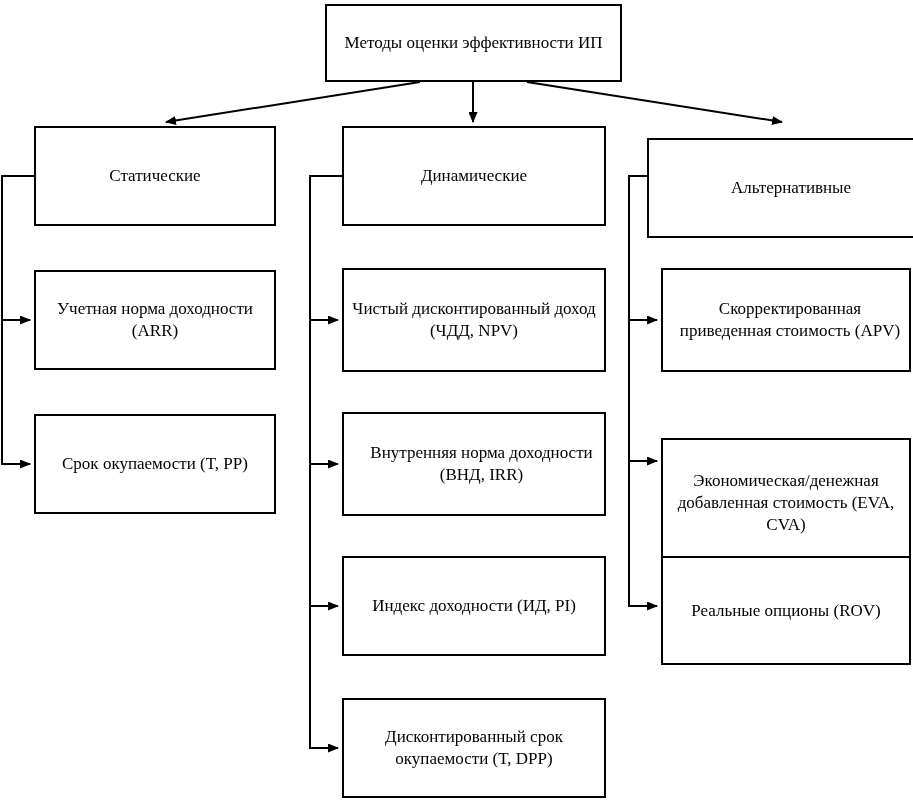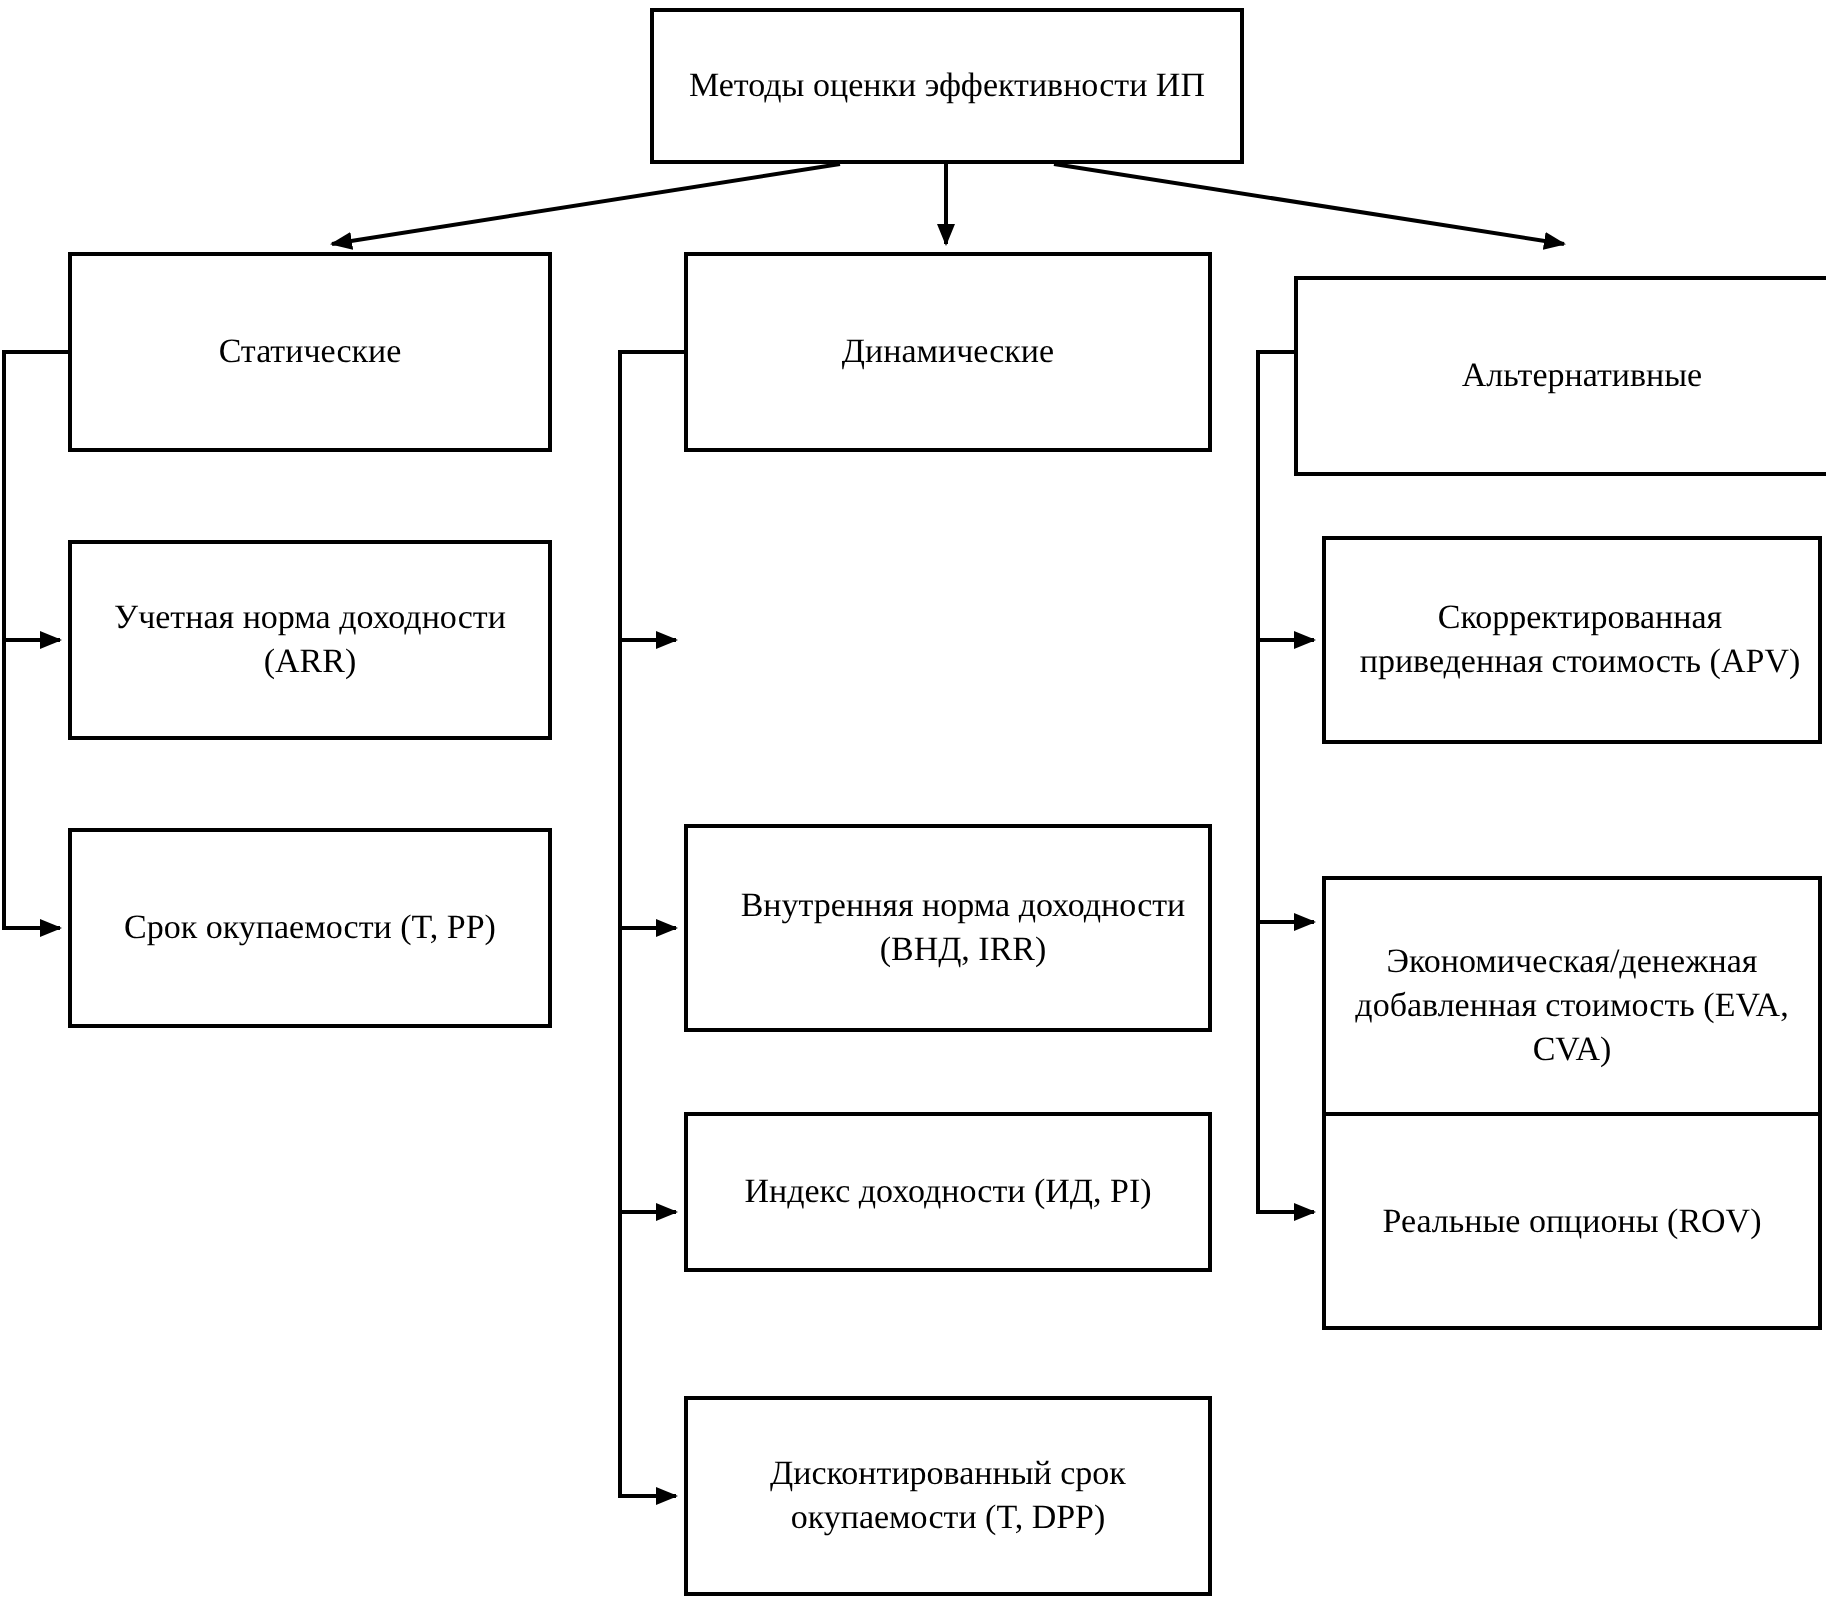--- a/index.html
+++ b/index.html
@@ -99,24 +99,27 @@
     <span>Альтернативные</span>
   </div>
 
   <div class="node" style="left:34px; top:270px; width:242px; height:100px;">
     <span>Учетная норма доходности (ARR)</span>
   </div>
   <div class="node" style="left:34px; top:414px; width:242px; height:100px;">
     <span>Срок окупаемости (T, PP)</span>
   </div>
 
+  <div class="node" style="left:342px; top:268px; width:264px; height:104px;">
+    <span>Чистый дисконтированный доход (ЧДД, NPV)</span>
+  </div>
   <div class="node" style="left:342px; top:412px; width:264px; height:104px;padding-left:21px;">
     <span>Внутренняя норма доходности (ВНД, IRR)</span>
   </div>
-  <div class="node" style="left:342px; top:556px; width:264px; height:80px;">
+  <div class="node" style="left:342px; top:556px; width:264px; height:100px;">
     <span>Индекс доходности (ИД, PI)</span>
   </div>
   <div class="node" style="left:342px; top:698px; width:264px; height:100px;">
     <span>Дисконтированный срок окупаемости (T, DPP)</span>
   </div>
 
   <div class="node" style="left:661px; top:268px; width:250px; height:104px;padding-left:14px;">
     <span>Скорректированная приведенная стоимость (APV)</span>
   </div>
   <div class="node" style="left:661px; top:396px; width:250px; height:130px;margin-top:42px;">

